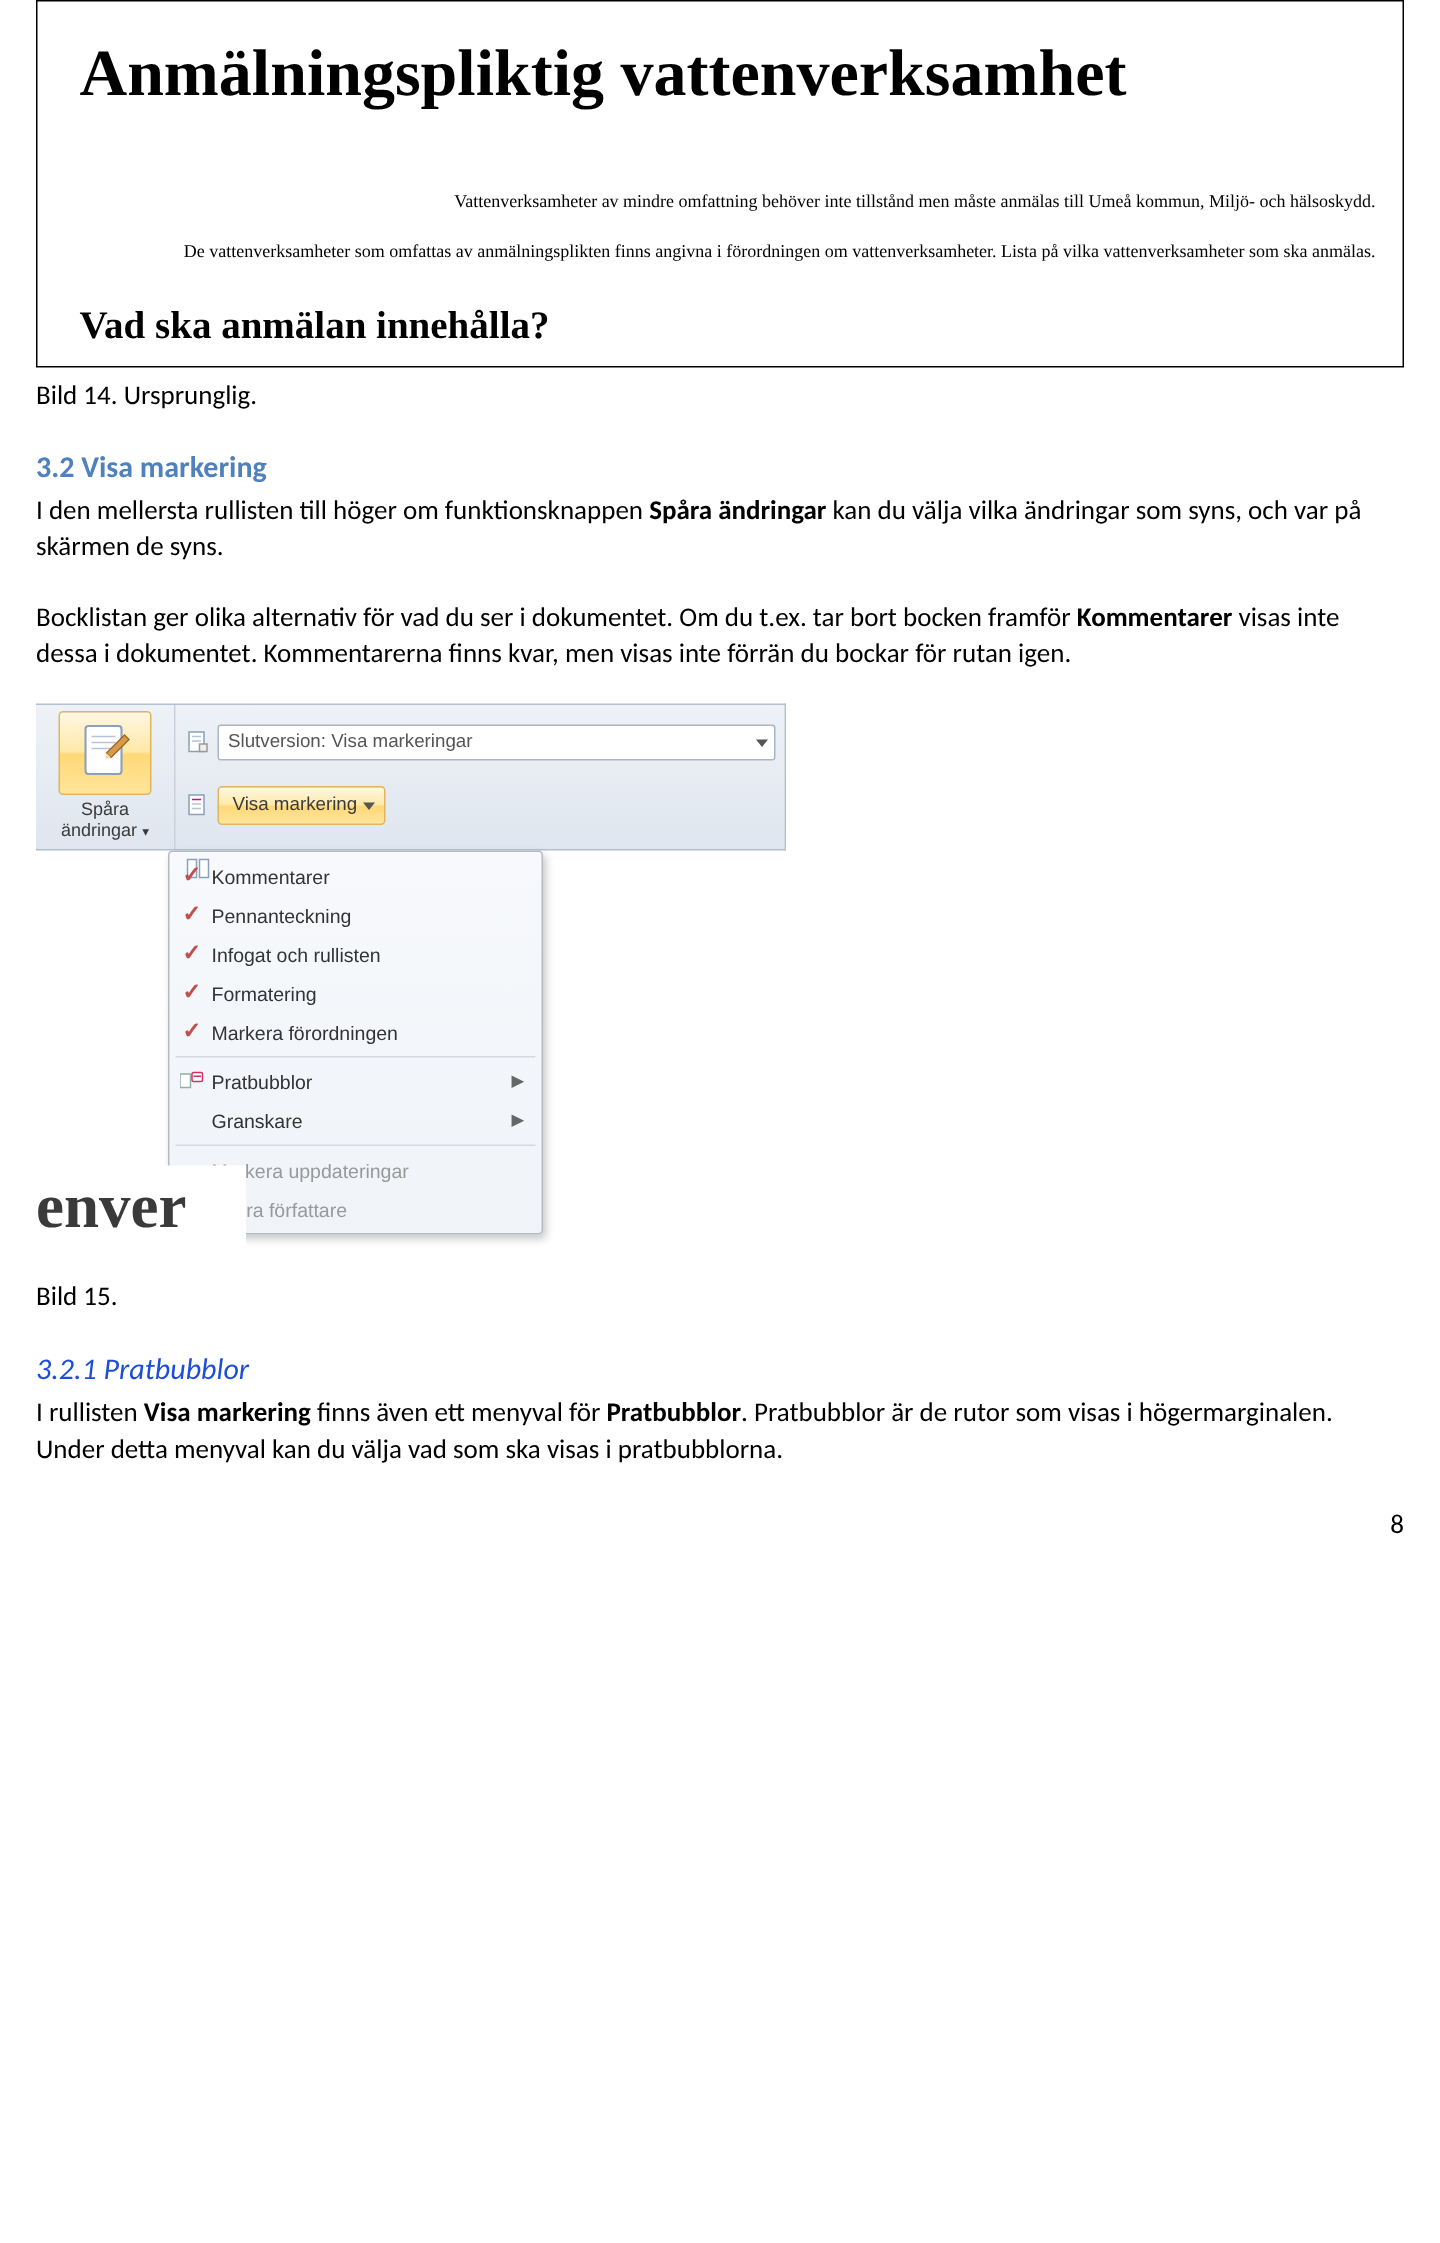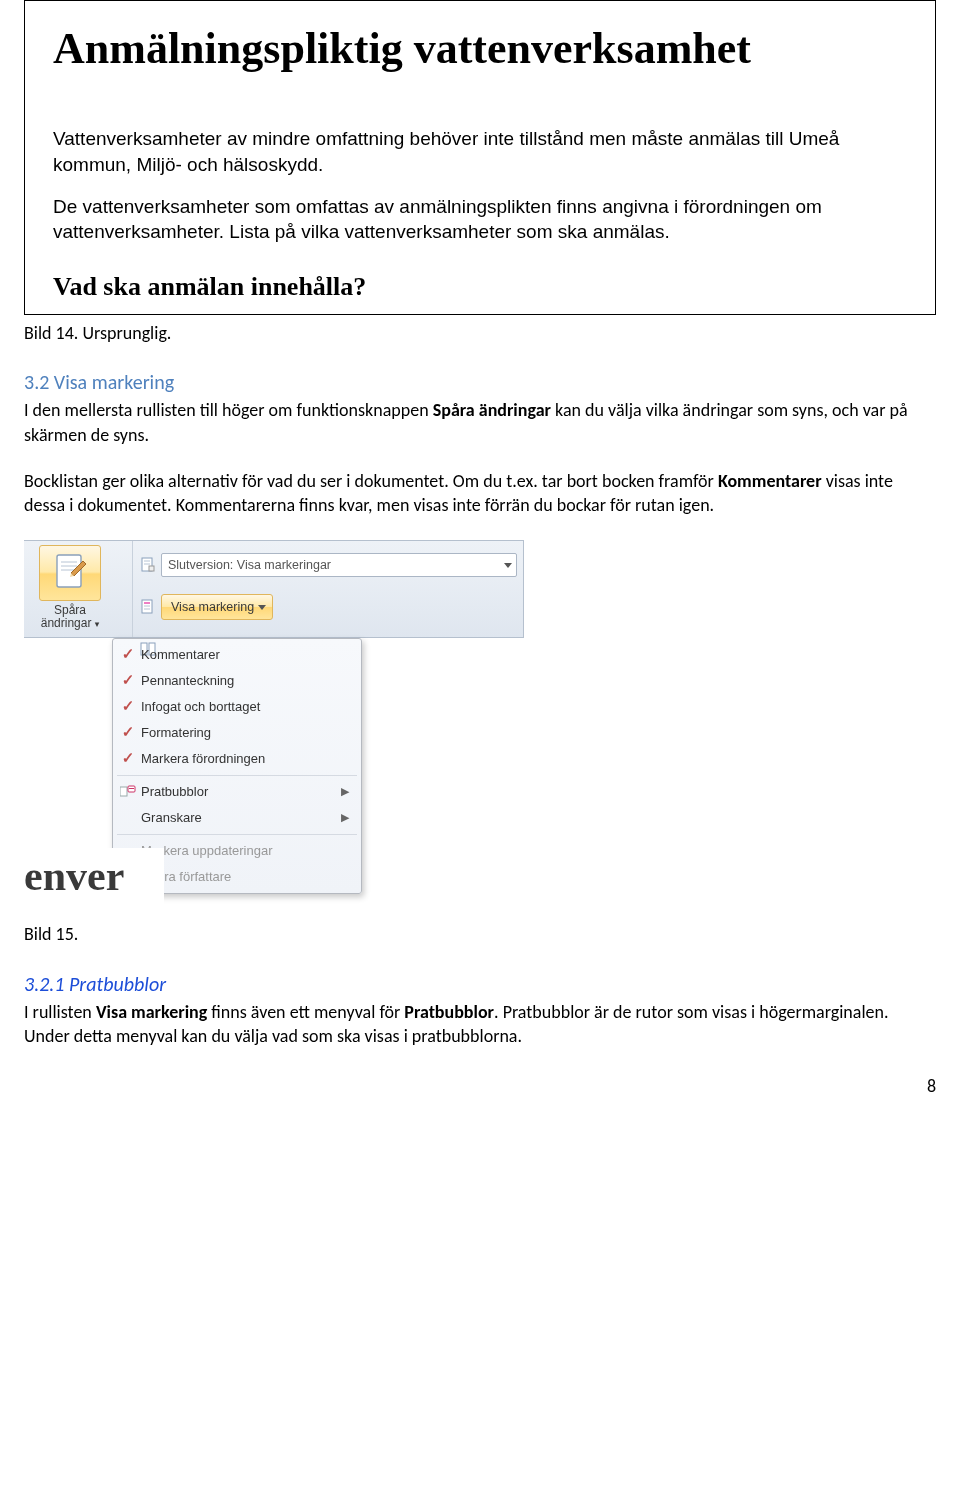--- a/index.html
+++ b/index.html
@@ -17,38 +17,40 @@
     padding: 18px 18px 10px 28px;
     margin-bottom: 6px;
   }
   .doc-title {
     font-family: "Times New Roman", Times, serif;
     font-size: 44px;
     font-weight: bold;
     margin: 0 0 48px 0;
   }
   .doc-para {
-    font-family: Liberation Sans, sans-serif;
-    font-size: 19px;
+    font-family: Liberation Serif, serif;
+    font-size: 12px;
     margin: 0 0 16px 0;
     line-height: 1.35;
+    text-align: right;
   }
   .doc-subheading {
     font-family: "Times New Roman", Times, serif;
     font-size: 26px;
     margin: 24px 0 0 0;
   }
   .caption {
     font-size: 18px;
     margin: 2px 0 24px 0;
   }
   .section-head {
     color: #4F81BD;
     font-size: 20px;
     margin: 0 0 2px 0;
+    font-weight: bold;
   }
   .section-head-sub {
     color: #1d4ed8;
     font-style: italic;
     font-size: 20px;
     margin: 8px 0 2px 0;
   }
   .body-para { margin: 0 0 22px 0; }
   .body-para strong { font-weight: bold; }
 
@@ -68,21 +70,21 @@
     border: 1px solid #b5c0ce;
     border-left: none;
     height: 96px;
   }
   .rib-col1 {
     width: 92px;
     border-right: 1px solid #c8d1dc;
     display: flex;
     flex-direction: column;
     align-items: center;
-    padding: 4px 16px 2px 0;
+    padding: 4px 0 2px 0;
   }
   .track-btn {
     width: 60px;
     height: 54px;
     border: 1px solid #e0b65c;
     border-radius: 3px;
     background: linear-gradient(#fff7e3, #ffe9a8 48%, #ffd877 52%, #ffe59b);
     display: flex;
     align-items: center;
     justify-content: center;
@@ -289,21 +291,21 @@
     <div class="dd-item">
       <span class="dd-check">✓</span>
       <span class="dd-label">Kommentarer</span>
     </div>
     <div class="dd-item">
       <span class="dd-check">✓</span>
       <span class="dd-label">Pennanteckning</span>
     </div>
     <div class="dd-item">
       <span class="dd-check">✓</span>
-      <span class="dd-label">Infogat och borttaget</span>
+      <span class="dd-label">Infogat och rullisten</span>
     </div>
     <div class="dd-item">
       <span class="dd-check">✓</span>
       <span class="dd-label">Formatering</span>
     </div>
     <div class="dd-item">
       <span class="dd-check">✓</span>
       <span class="dd-label">Markera förordningen</span>
     </div>
     <div class="dd-sep"></div>

